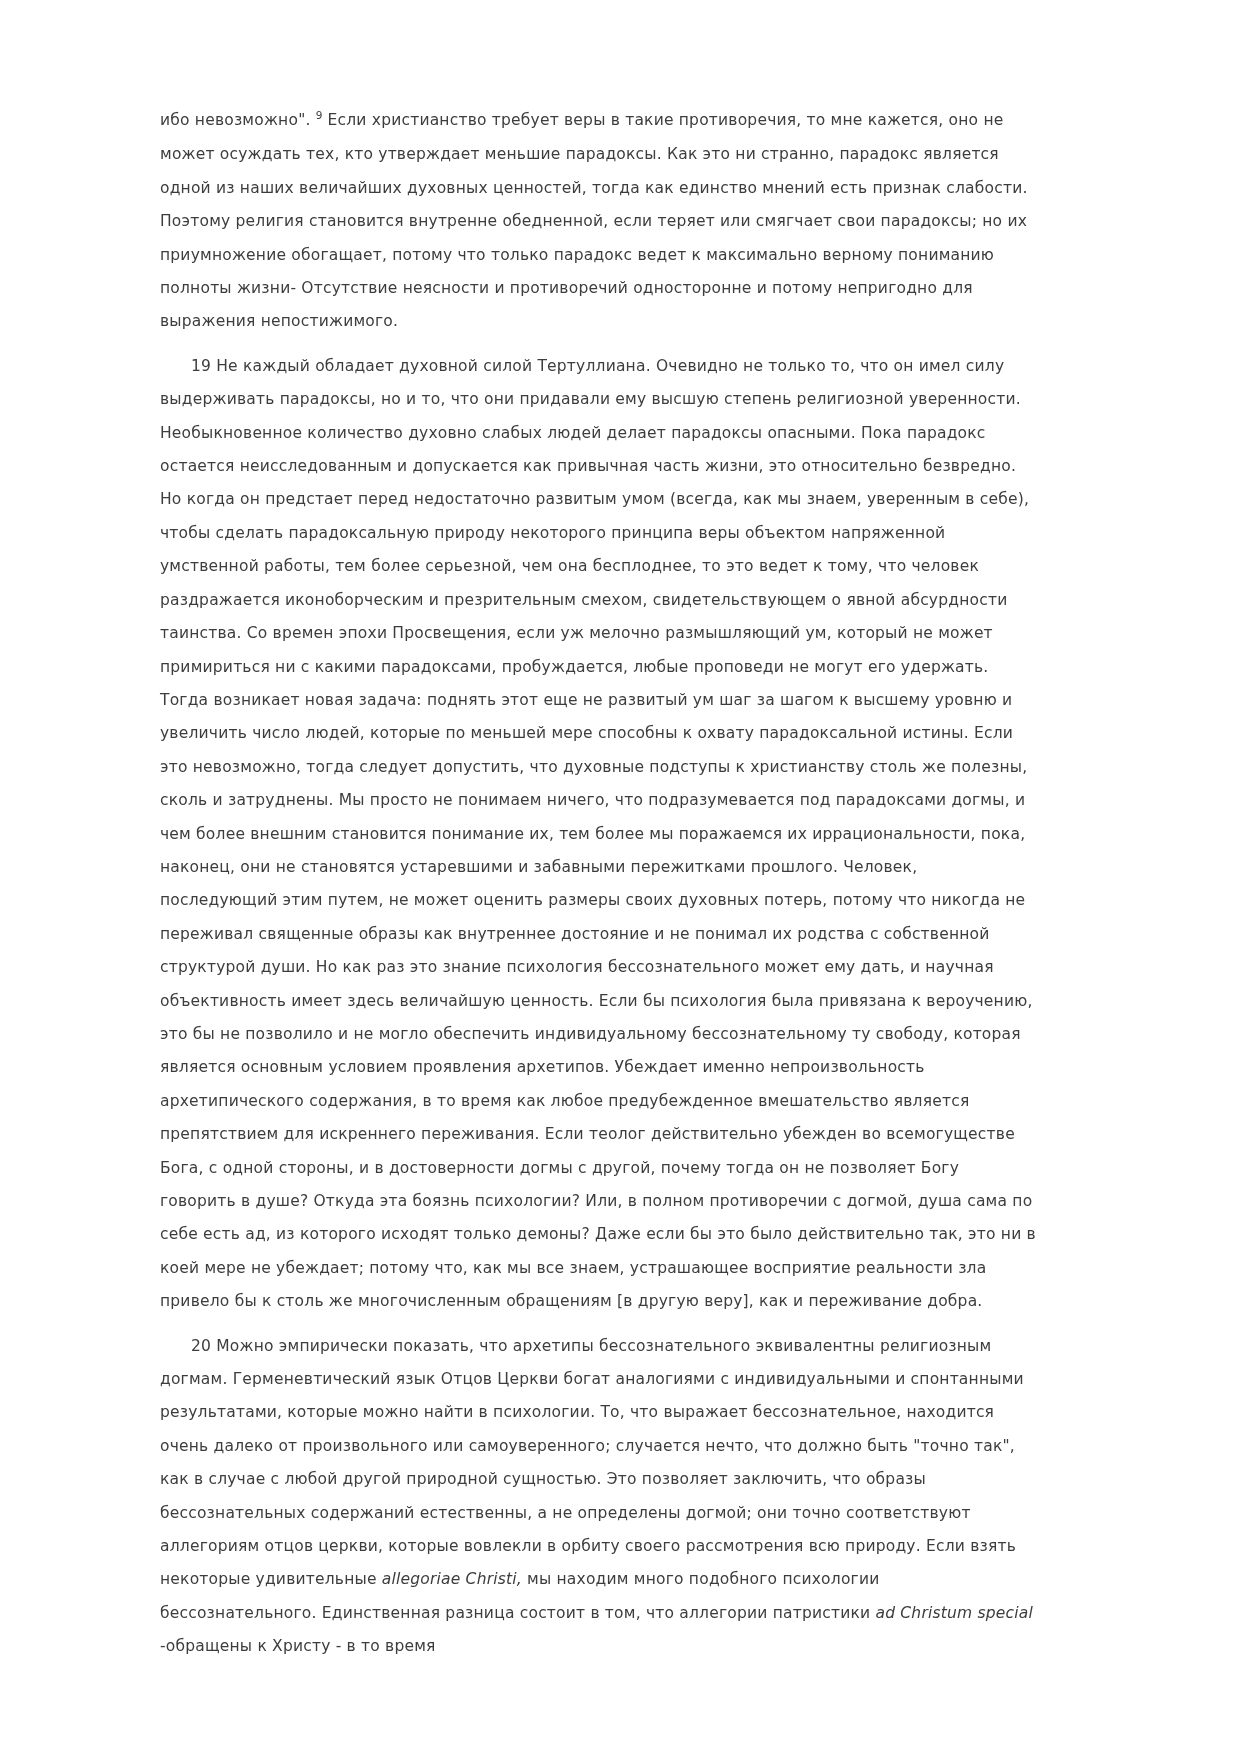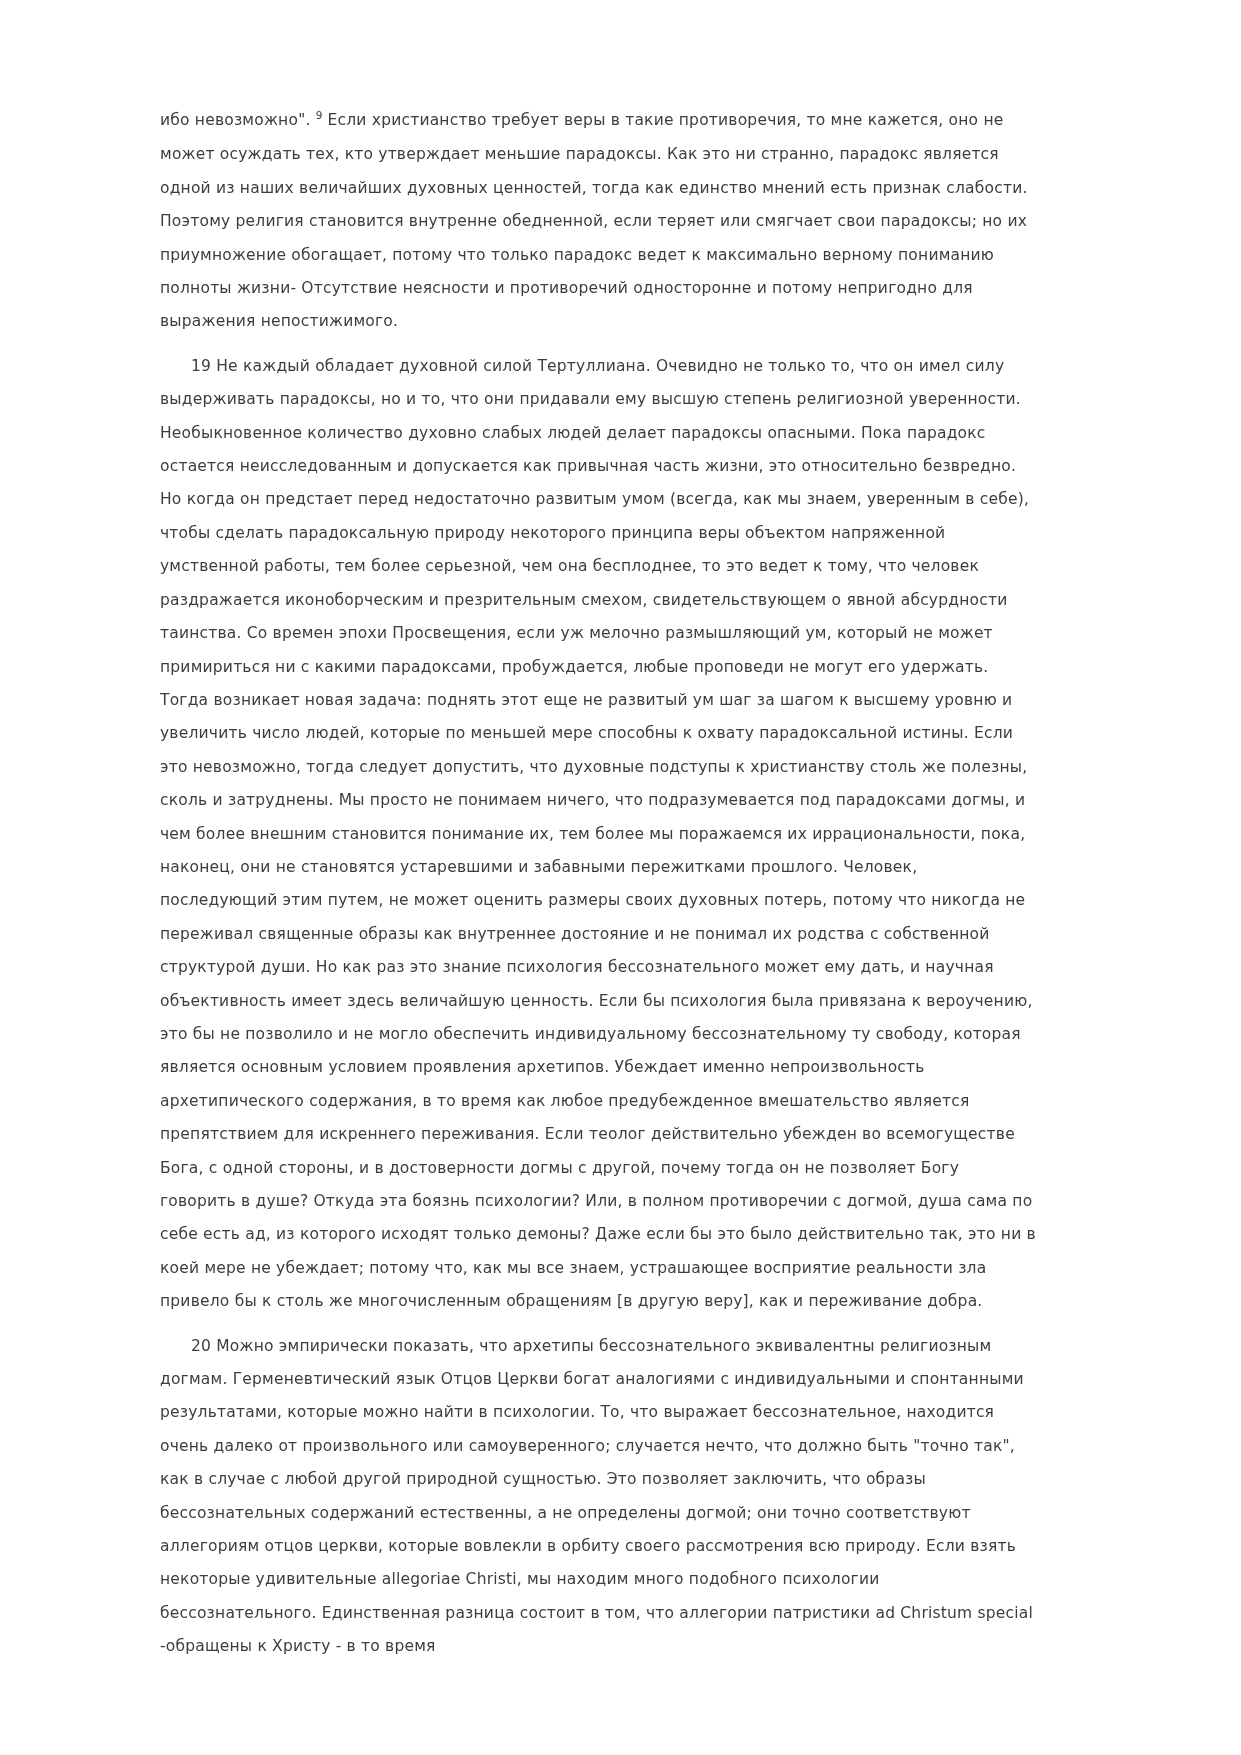--- a/index.html
+++ b/index.html
@@ -29,21 +29,21 @@
     letter-spacing: 0.2px;
   }
   .para {
     margin: 0 0 11px 0;
     padding: 0;
   }
   .para.indent {
     text-indent: 31px;
   }
   .run { font-style: normal; }
-  .run.italic { }
+  .run.italic { font-style: italic; }
   .run.superscript {
     font-size: 10.5px;
     position: relative;
     top: -6px;
     letter-spacing: 0;
   }
 </style>
 </head>
 <body>
 

